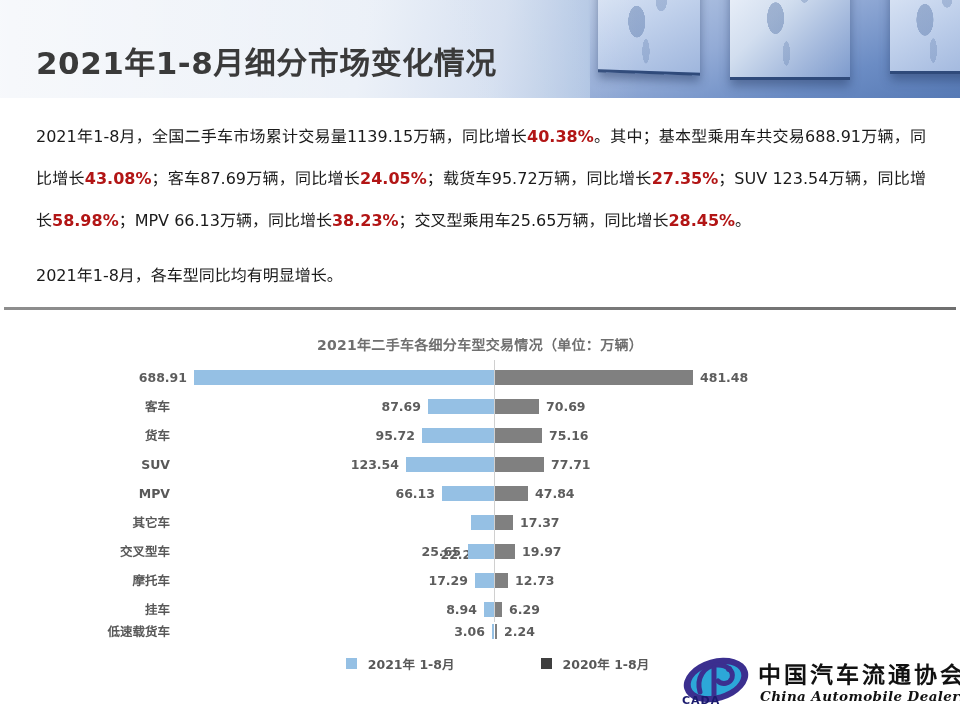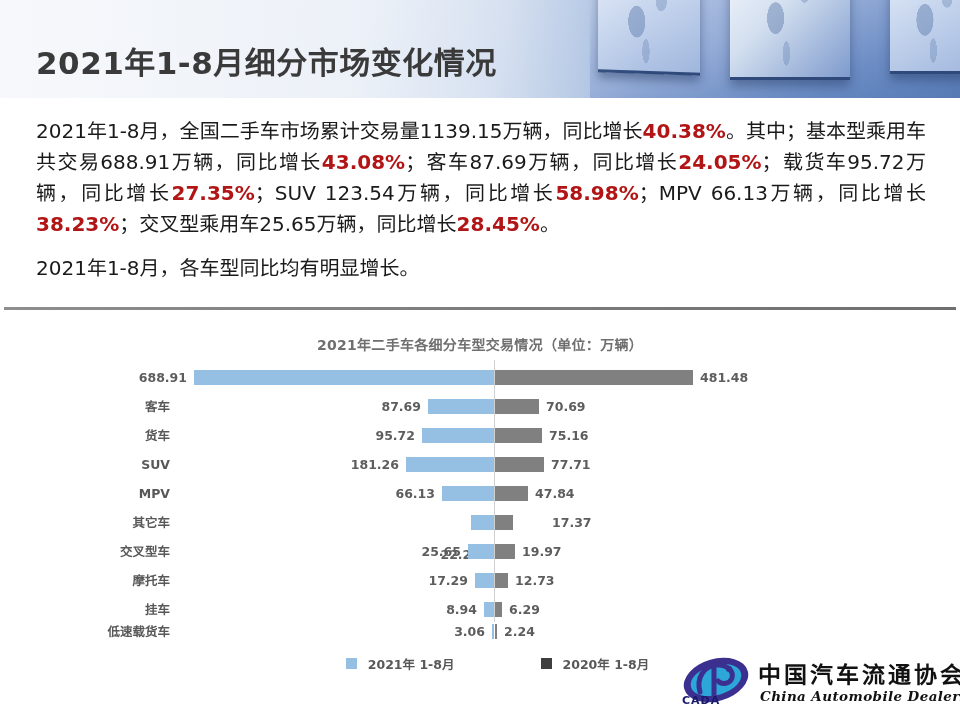--- a/index.html
+++ b/index.html
@@ -47,21 +47,21 @@
   .hdr-title{
     position:absolute; left:36px; top:38px;
     font-size:31px; font-weight:bold; color:#3a3a3a;
     letter-spacing:.5px; white-space:nowrap;
     font-family:"DejaVu Sans","Liberation Sans",sans-serif;
   }
 
   
   .body-text{
     position:absolute; left:36px; top:116px; width:890px;
-    font-size:20px; line-height:31px; color:#1a1a1a;
+    font-size:16px; line-height:42px; color:#1a1a1a;
     font-family:"DejaVu Sans","Liberation Sans",sans-serif;
     text-align:justify;
   }
   .body-text .hl{ color:#b21515; font-weight:bold; }
   .body-text p{ margin:0; }
   .body-text p.second{ margin-top:13px; }
 
   
   .divider{
     position:absolute; left:4px; top:307px; width:952px; height:3px;
@@ -191,37 +191,37 @@
         <div class="row" style="top: 61px;">
           <div class="cat">货车</div>
           <div class="bar-l" style="width: 72px;"></div>
           <div class="val val-l" style="right: 545px;">95.72</div>
           <div class="bar-r" style="width: 47px;"></div>
           <div class="val val-r" style="left: 549px;">75.16</div>
         </div>
         <div class="row" style="top: 90px;">
           <div class="cat">SUV</div>
           <div class="bar-l" style="width: 88px;"></div>
-          <div class="val val-l" style="right: 561px;">181.26</div>
+          <div class="val val-l" style="right: 561px;">123.54</div>
           <div class="bar-r" style="width: 49px;"></div>
           <div class="val val-r" style="left: 551px;">77.71</div>
         </div>
         <div class="row" style="top: 119px;">
           <div class="cat">MPV</div>
           <div class="bar-l" style="width: 52px;"></div>
           <div class="val val-l" style="right: 525px;">66.13</div>
           <div class="bar-r" style="width: 33px;"></div>
           <div class="val val-r" style="left: 535px;">47.84</div>
         </div>
         <div class="row" style="top: 148px;">
           <div class="cat">其它车</div>
           <div class="bar-l" style="width: 23px;"></div>
           <div class="val val-l" style="right: 480px; margin-top: 32px;">22.23</div>
           <div class="bar-r" style="width: 18px;"></div>
-          <div class="val val-r" style="left: 520px; margin-left: 32px;">17.37</div>
+          <div class="val val-r" style="left: 520px;">17.37</div>
         </div>
         <div class="row" style="top: 177px;">
           <div class="cat">交叉型车</div>
           <div class="bar-l" style="width: 26px;"></div>
           <div class="val val-l" style="right: 499px;">25.65</div>
           <div class="bar-r" style="width: 20px;"></div>
           <div class="val val-r" style="left: 522px;">19.97</div>
         </div>
         <div class="row" style="top: 206px;">
           <div class="cat">摩托车</div>

